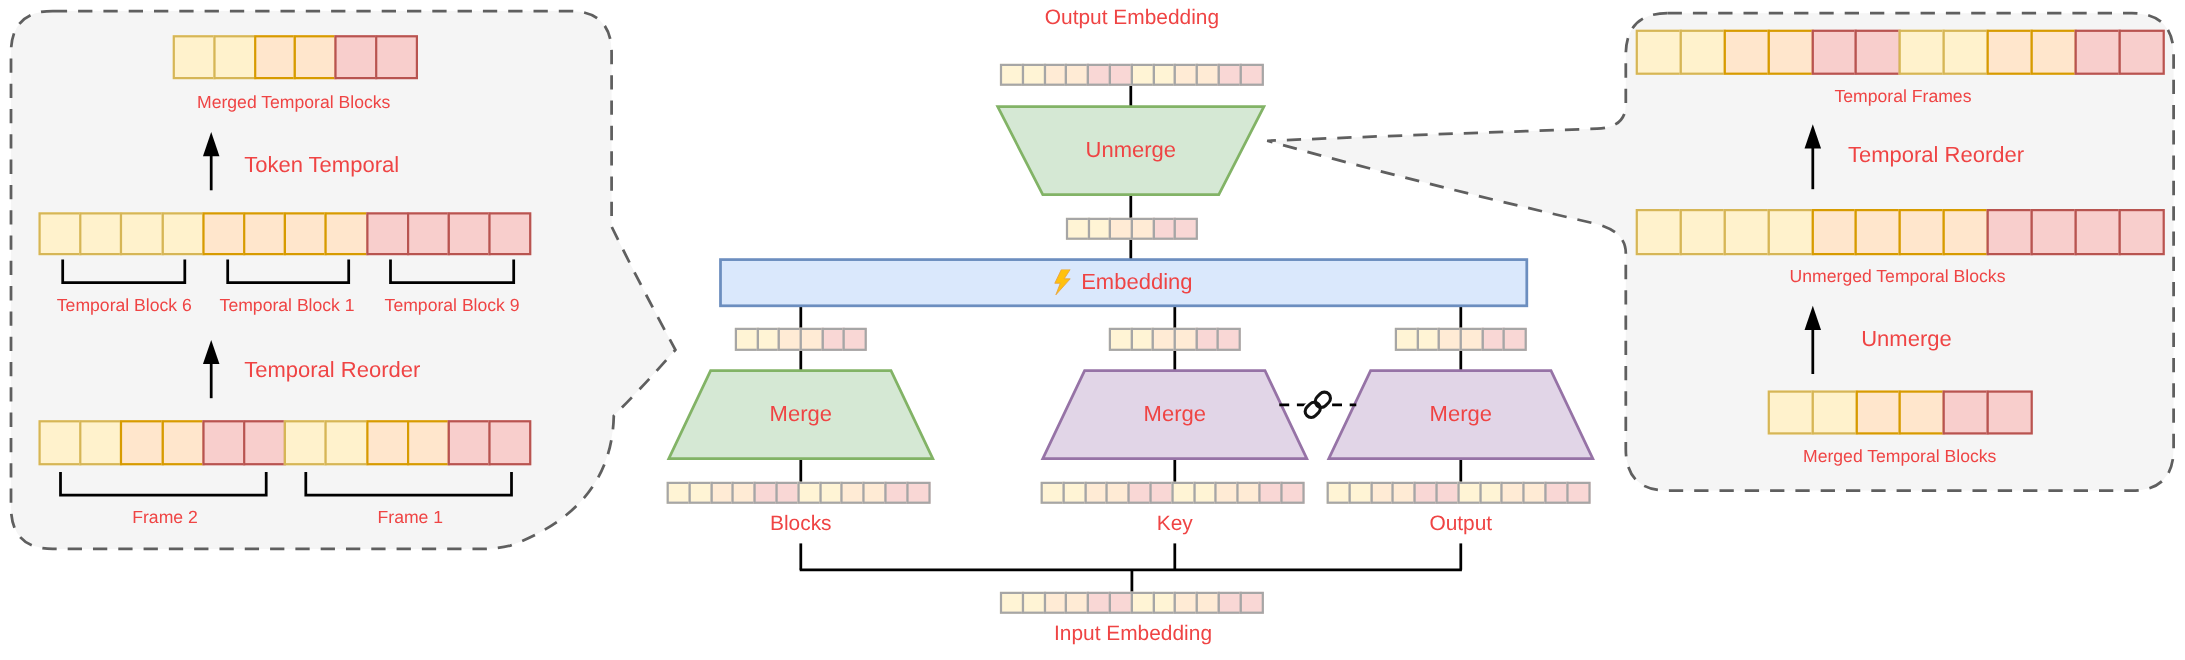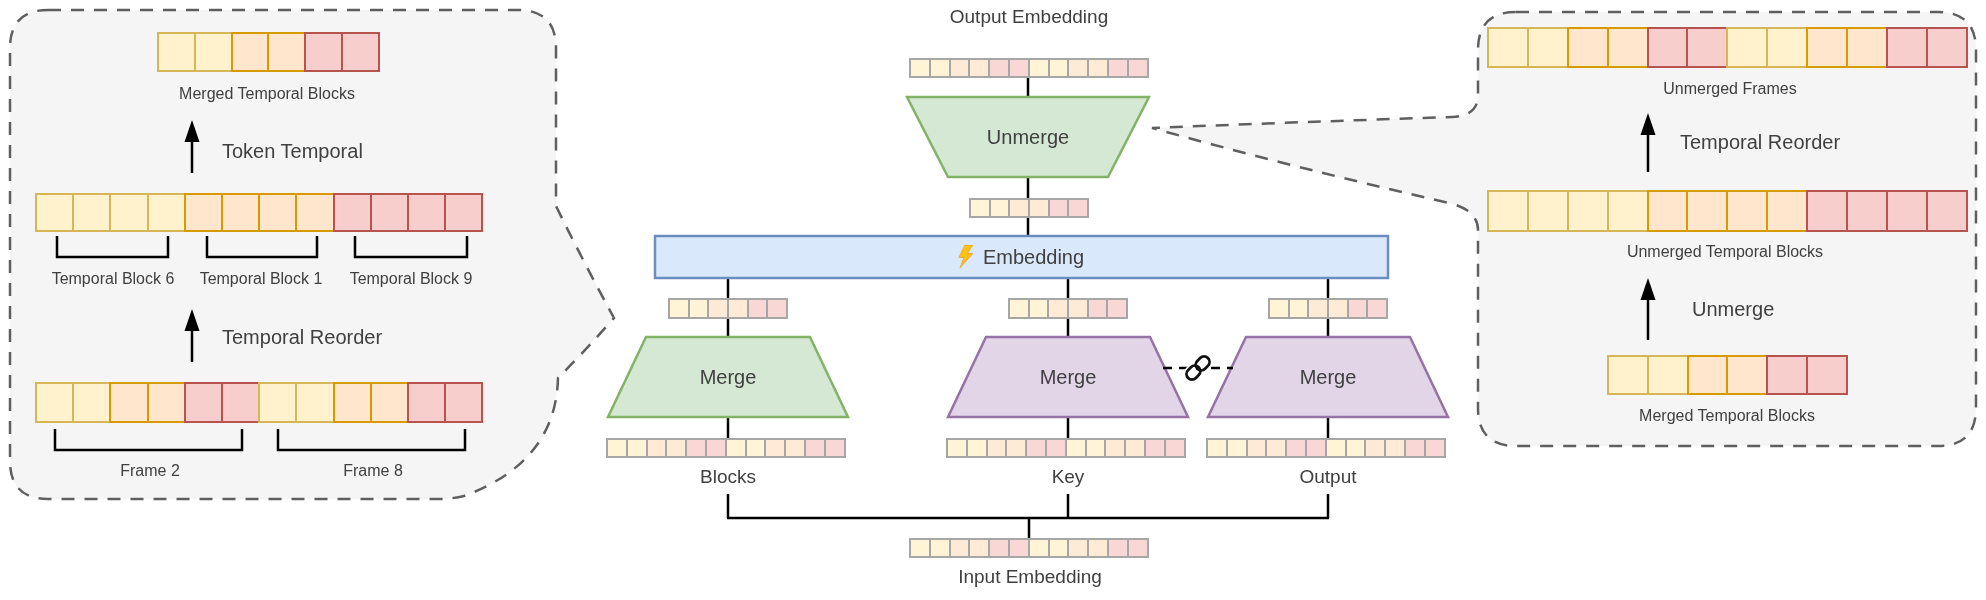--- a/index.html
+++ b/index.html
@@ -1,19 +1,19 @@
 <!DOCTYPE html>
 <html style="--yellow-fill: #FFF2CC; --yellow-stroke: #D6B656; --orange-fill: #FFE6CC; --orange-stroke: #D79B00; --red-fill: #F8CECC; --red-stroke: #B85450; --green-fill: #D5E8D4; --green-stroke: #82B366; --purple-fill: #E1D5E7; --purple-stroke: #9673A6; --blue-fill: #DAE8FC; --blue-stroke: #6C8EBF; --panel-fill: #F5F5F5; --panel-stroke: #5F5F5F; --bolt-fill: #FFC10E; --bolt-stroke: #E8A33D;"><head>
 <meta charset="utf-8">
 <style>
   html,body{margin:0;padding:0;background:#ffffff;}
   #stage{position:relative;width:1986px;height:600px;background:#ffffff;overflow:hidden;
          font-family:"Liberation Sans",sans-serif;color:#000;}
   #shapes{position:absolute;left:0;top:0;width:1986px;height:600px;}
-  .lbl{position:absolute;white-space:nowrap;color:#404040;}
+  .lbl{position:absolute;white-space:nowrap;color:#ef4444;}
   .lbl.center{transform:translate(-50%,-50%);text-align:center;}
   .lbl.leftalign{transform:translate(0,-50%);}
   .sm{font-size:16px;}
   .md{font-size:19px;}
   .lg{font-size:20px;}
   .trow{position:absolute;display:flex;}
   .trow .cell{box-sizing:border-box;flex:0 0 auto;border:2px solid #999;margin-left:-2px;}
   .trow .cell:first-child{margin-left:0;}
   .attn-label{display:flex;align-items:center;gap:9px;}
   .bolt-svg{display:block;}
@@ -262,37 +262,37 @@
       <span class="cell" style="width: var(--cw); height: var(--ch); background: rgb(248, 206, 204); border-color: rgb(184, 84, 80);"></span>
     </div>
 
   <div class="lbl center sm" style="left:267px;top:94px;">Merged Temporal Blocks</div>
   <div class="lbl leftalign lg" style="left:222px;top:151px;">Token Temporal</div>
   <div class="lbl center sm" style="left:113px;top:279px;">Temporal Block 6</div>
   <div class="lbl center sm" style="left:261px;top:279px;">Temporal Block 1</div>
   <div class="lbl center sm" style="left:411px;top:279px;">Temporal Block 9</div>
   <div class="lbl leftalign lg" style="left:222px;top:337px;">Temporal Reorder</div>
   <div class="lbl center sm" style="left:150px;top:471px;">Frame 2</div>
-  <div class="lbl center sm" style="left:373px;top:471px;">Frame 8</div>
+  <div class="lbl center sm" style="left:373px;top:471px;">Frame 1</div>
 
   <div class="lbl center md" style="left:1029px;top:17px;">Output Embedding</div>
   <div class="lbl center lg" style="left:1028px;top:137px;">Unmerge</div>
   <div class="lbl center attn-label" style="left:1021px;top:257px;font-size:20px;">
     <svg class="bolt-svg" width="16" height="24" viewBox="0 0 16 24">
       <polygon points="7,0 15,0 9.5,8.5 15,8.5 2,23 6,12.5 1,12.5" fill="var(--bolt-fill)" stroke="var(--bolt-stroke)" stroke-width="0.8"></polygon>
     </svg>
     <span>Embedding</span>
   </div>
   <div class="lbl center lg" style="left:728px;top:377px;">Merge</div>
   <div class="lbl center lg" style="left:1068px;top:377px;">Merge</div>
   <div class="lbl center lg" style="left:1328px;top:377px;">Merge</div>
   <div class="lbl center md" style="left:728px;top:477px;">Blocks</div>
   <div class="lbl center md" style="left:1068px;top:477px;">Key</div>
   <div class="lbl center md" style="left:1328px;top:477px;">Output</div>
   <div class="lbl center md" style="left:1030px;top:577px;">Input Embedding</div>
 
-  <div class="lbl center sm" style="left:1730px;top:89px;">Unmerged Frames</div>
+  <div class="lbl center sm" style="left:1730px;top:89px;">Temporal Frames</div>
   <div class="lbl leftalign lg" style="left:1680px;top:142px;">Temporal Reorder</div>
   <div class="lbl center sm" style="left:1725px;top:252px;">Unmerged Temporal Blocks</div>
   <div class="lbl leftalign lg" style="left:1692px;top:309px;">Unmerge</div>
   <div class="lbl center sm" style="left:1727px;top:416px;">Merged Temporal Blocks</div>
 
 </div>
 
 </body></html>

